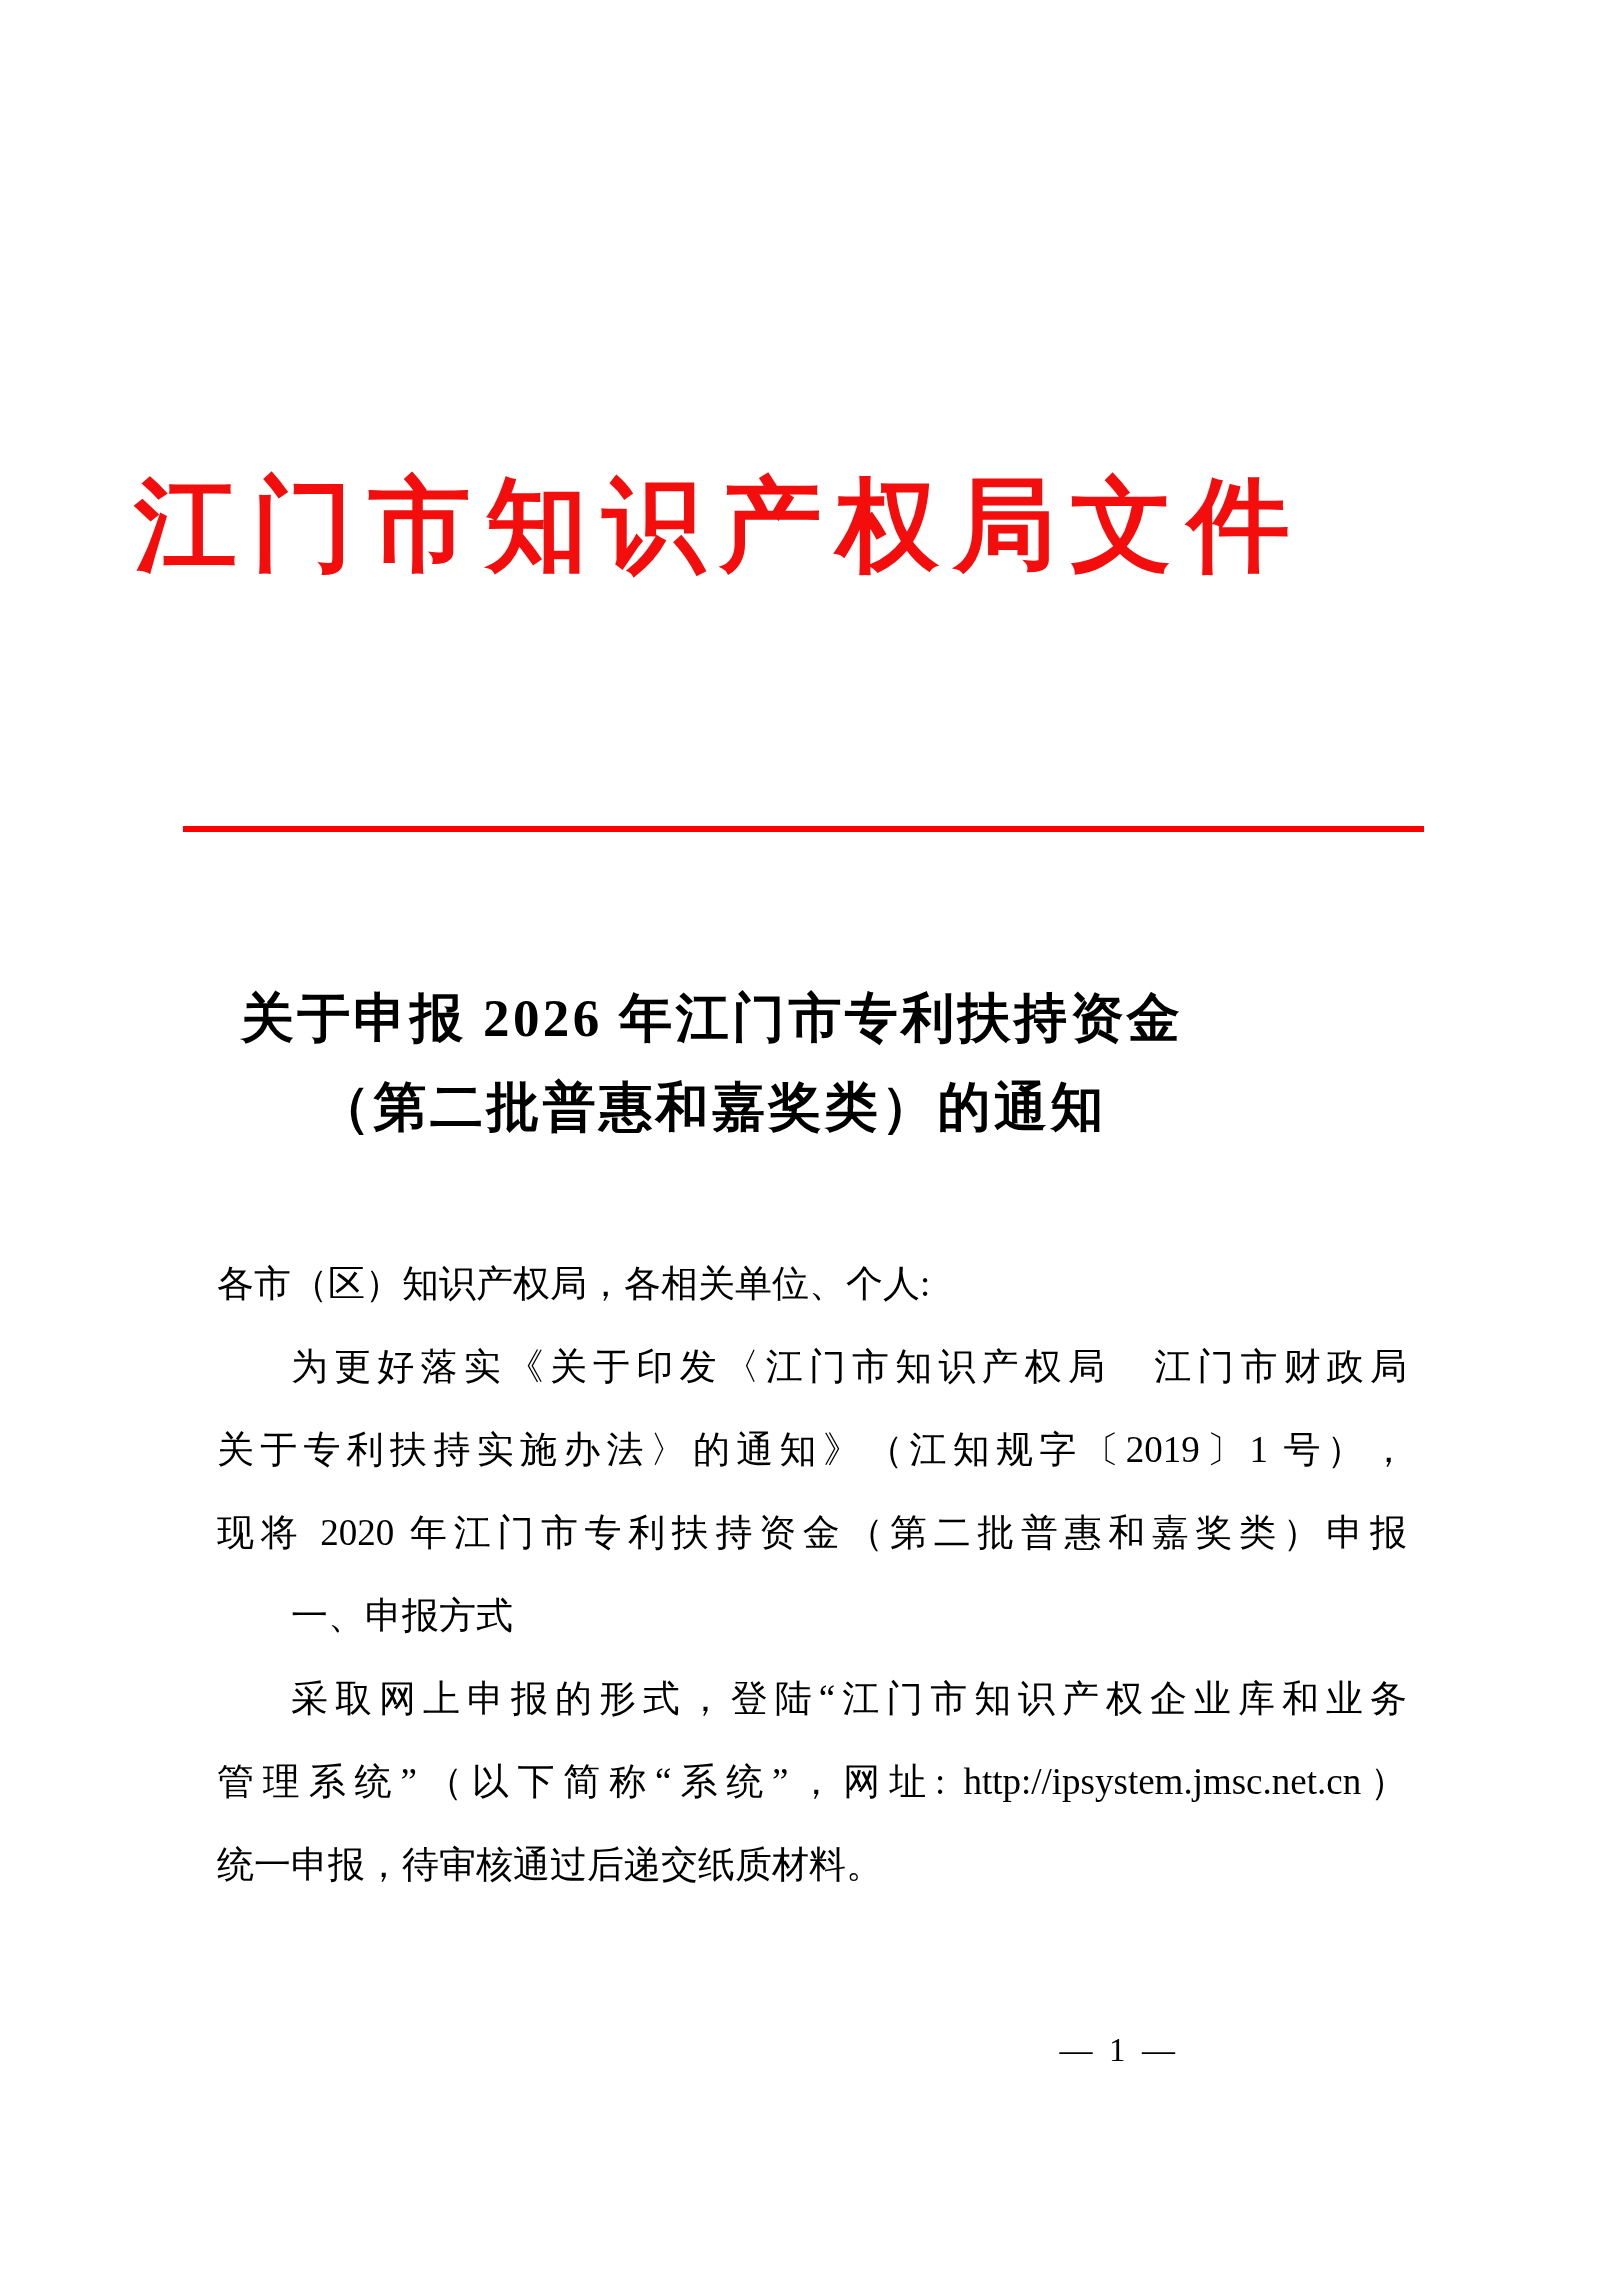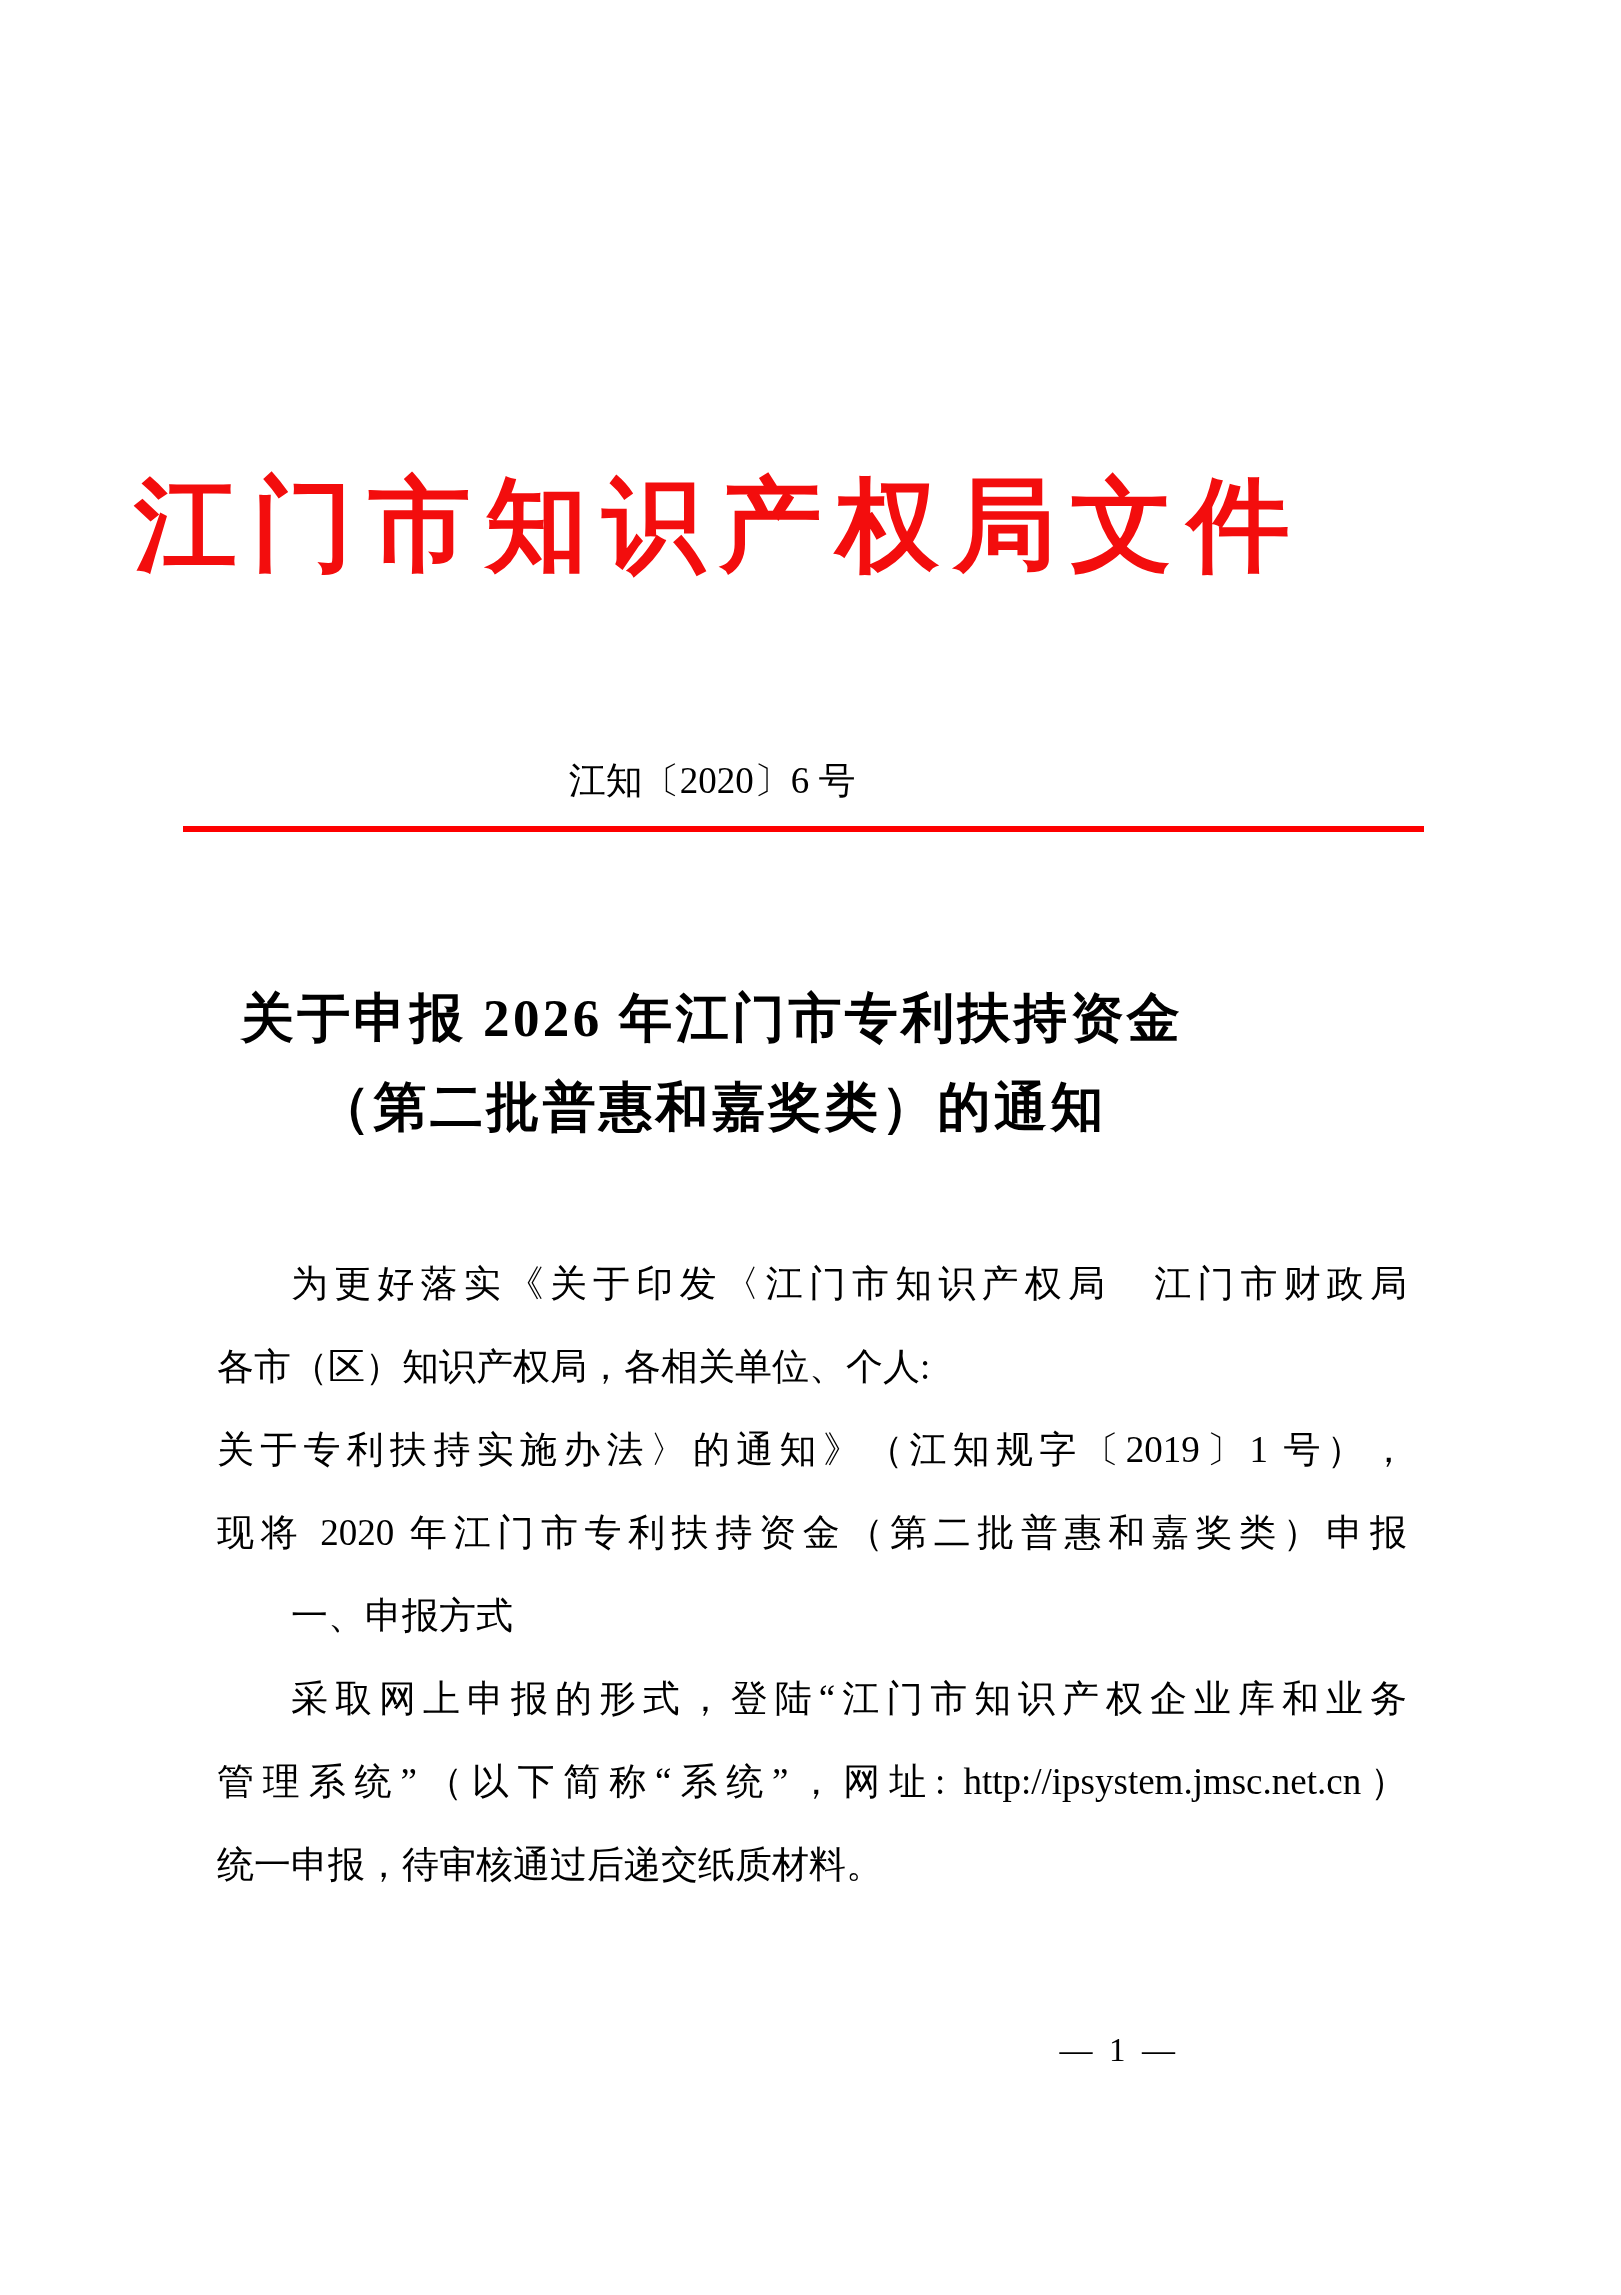--- a/index.html
+++ b/index.html
@@ -92,32 +92,31 @@
     white-space: nowrap;
   }
 </style>
 </head>
 <body>
 
 <div class="page">
 
   <div class="header-title">江门市知识产权局文件</div>
 
-  <div class="doc-number">江知〔2020〕6 号</div>
 
   <div class="red-rule"></div>
 
   <div class="doc-title">
     <div>关于申报 2026 年江门市专利扶持资金</div>
     <div>（第二批普惠和嘉奖类）的通知</div>
   </div>
 
   <div class="body-block">
+    <div class="line">各市（区）知识产权局，各相关单位、个人:</div>
     <div class="line fill indent">为更好落实《关于印发〈江门市知识产权局　江门市财政局</div>
-    <div class="line">各市（区）知识产权局，各相关单位、个人:</div>
     <div class="line fill">关于专利扶持实施办法〉的通知》（江知规字〔2019〕1 号），</div>
     <div class="line fill">现将 2020 年江门市专利扶持资金（第二批普惠和嘉奖类）申报</div>
     <div class="line heading indent">一、申报方式</div>
     <div class="line fill indent">采取网上申报的形式，登陆“江门市知识产权企业库和业务</div>
     <div class="line fill"><span>管理系统”（以下简称“系统”，网址: </span><span>http://ipsystem.jmsc.net.cn</span><span>）</span></div>
     <div class="line">统一申报，待审核通过后递交纸质材料。</div>
   </div>
 
   <div class="page-number">— 1 —</div>
 

